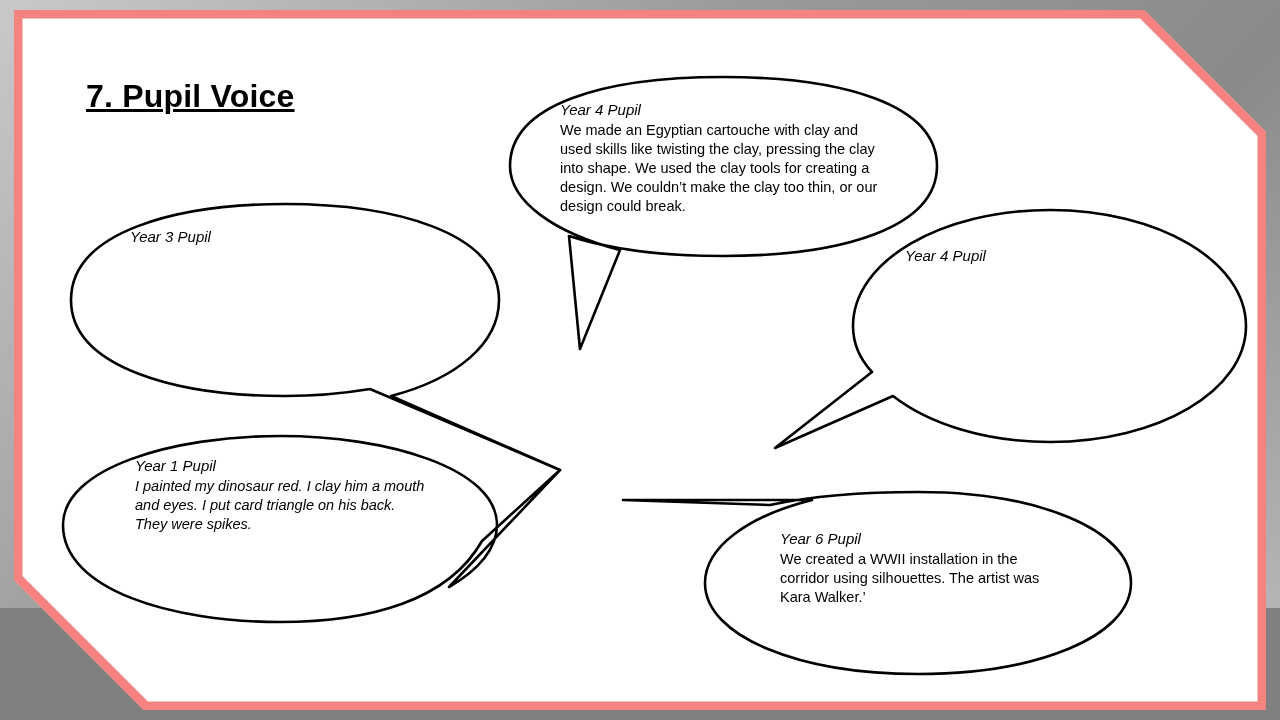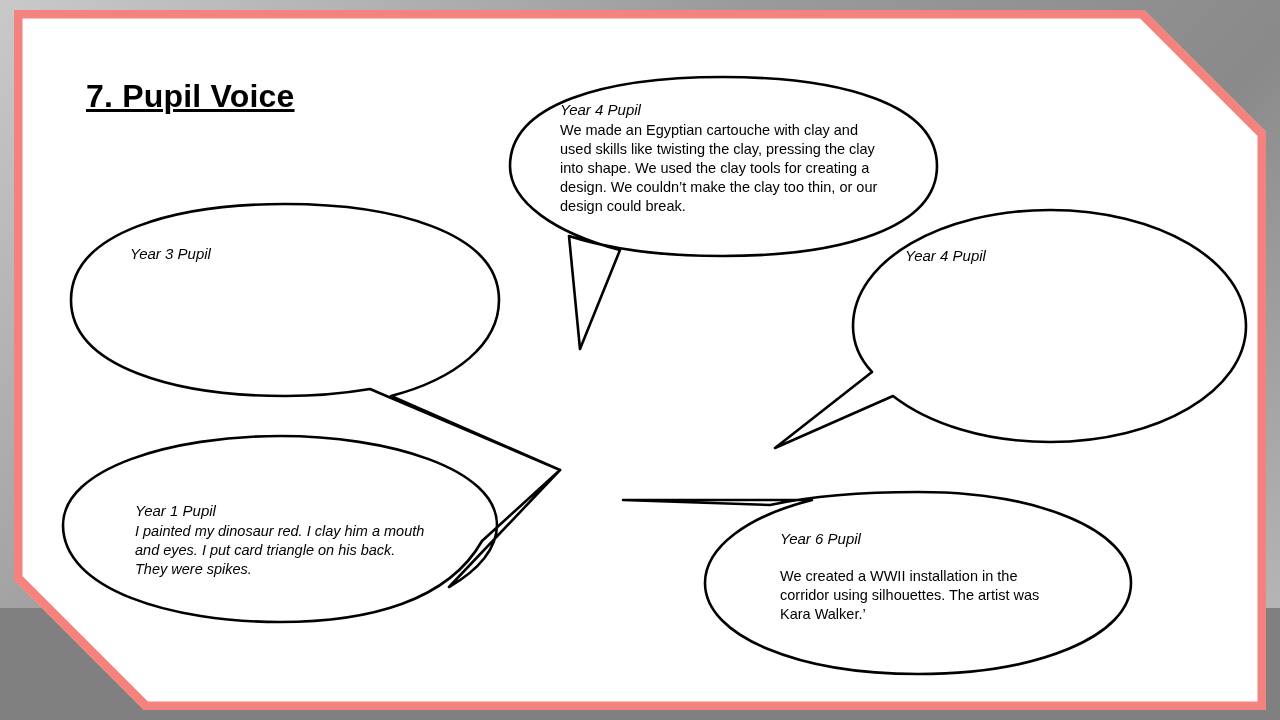--- a/index.html
+++ b/index.html
@@ -70,31 +70,31 @@
     display: block;
   }
   .bubble-text .body {
     display: block;
   }
 
   
   #t-y4-clay { left: 560px; top: 100px; width: 330px; font-size: 14.5px; }
   #t-y4-clay .speaker { font-size: 15px; margin-bottom: 1px; }
 
-  #t-y3 { left: 130px; top: 244px; width: 310px; font-size: 14.5px; }
+  #t-y3 { left: 130px; top: 227px; width: 310px; font-size: 14.5px; }
   #t-y3 .speaker { font-size: 15px; margin-bottom: 1px; }
 
   #t-y4-wire { left: 905px; top: 246px; width: 290px; font-size: 14.5px; }
   #t-y4-wire .speaker { font-size: 15px; margin-bottom: 1px; }
 
-  #t-y1 { left: 135px; top: 501px; width: 290px; font-size: 14.5px; font-style: italic; }
+  #t-y1 { left: 135px; top: 456px; width: 290px; font-size: 14.5px; font-style: italic; }
   #t-y1 .speaker { font-size: 15px; font-style: italic; margin-bottom: 1px; }
 
   #t-y6 { left: 780px; top: 529px; width: 280px; font-size: 14.5px; }
-  #t-y6 .speaker { font-size: 15px; margin-bottom: 18px; }
+  #t-y6 .speaker { font-size: 15px; margin-bottom: 1px; }
 </style>
 </head>
 <body>
 
 <div id="slide">
 
   <div id="panel"></div>
 
   <svg id="frame" viewBox="0 0 1252 700" width="1252" height="700">
     <polygon points="4,4 1128,4 1248,124 1248,696 132,696 4,568" fill="none" stroke="#f4827f" stroke-width="9"></polygon>

